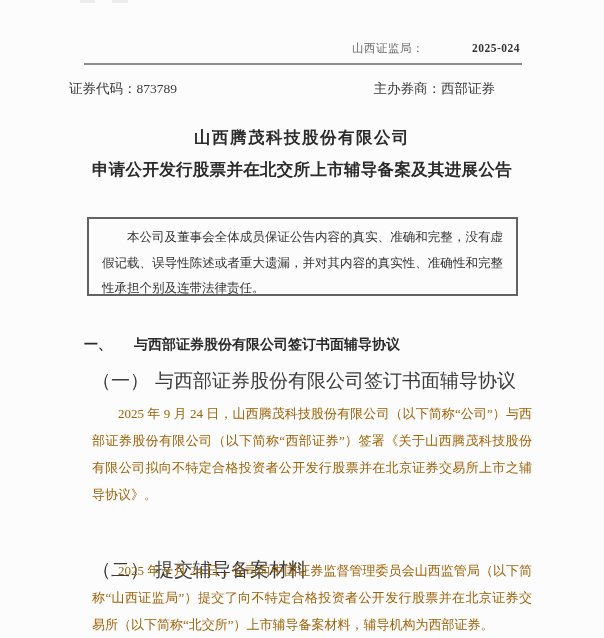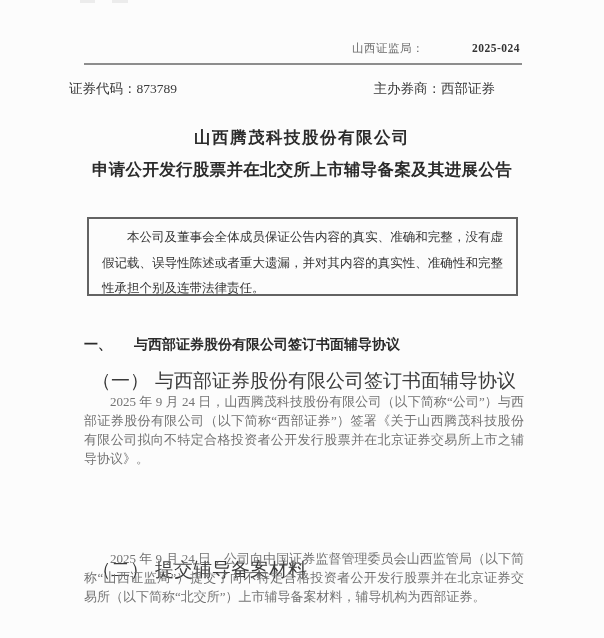--- a/index.html
+++ b/index.html
@@ -60,23 +60,23 @@
 
   .h-sub {
     position: absolute; left: 92px;
     font-size: 19px; color: #3a3a3a;
   }
   .h-sub .num { margin-right: 6px; }
   .h-sub1 { top: 368px; }
   .h-sub2 { top: 557px; }
 
   .body-para {
-    position: absolute; left: 84px; width: 440px; margin: 0;
-    font-size: 13px; line-height: 19px;
-    text-align: justify; text-indent: 2em; color: #737373;
+    position: absolute; left: 84px; width: 440px; margin: 8px;
+    font-size: 13px; line-height: 27px;
+    text-align: justify; text-indent: 2em; color: #a16207;
   }
   .para1 { top: 392px; }
   .para2 { top: 549px; }
 </style>
 </head>
 <body>
 
 <div class="page">
 
   <span class="top-mark m1"></span>

